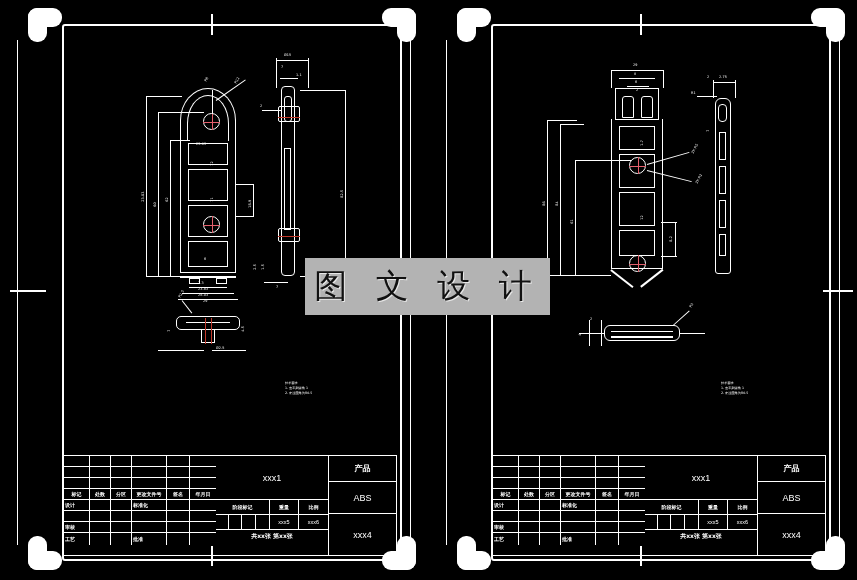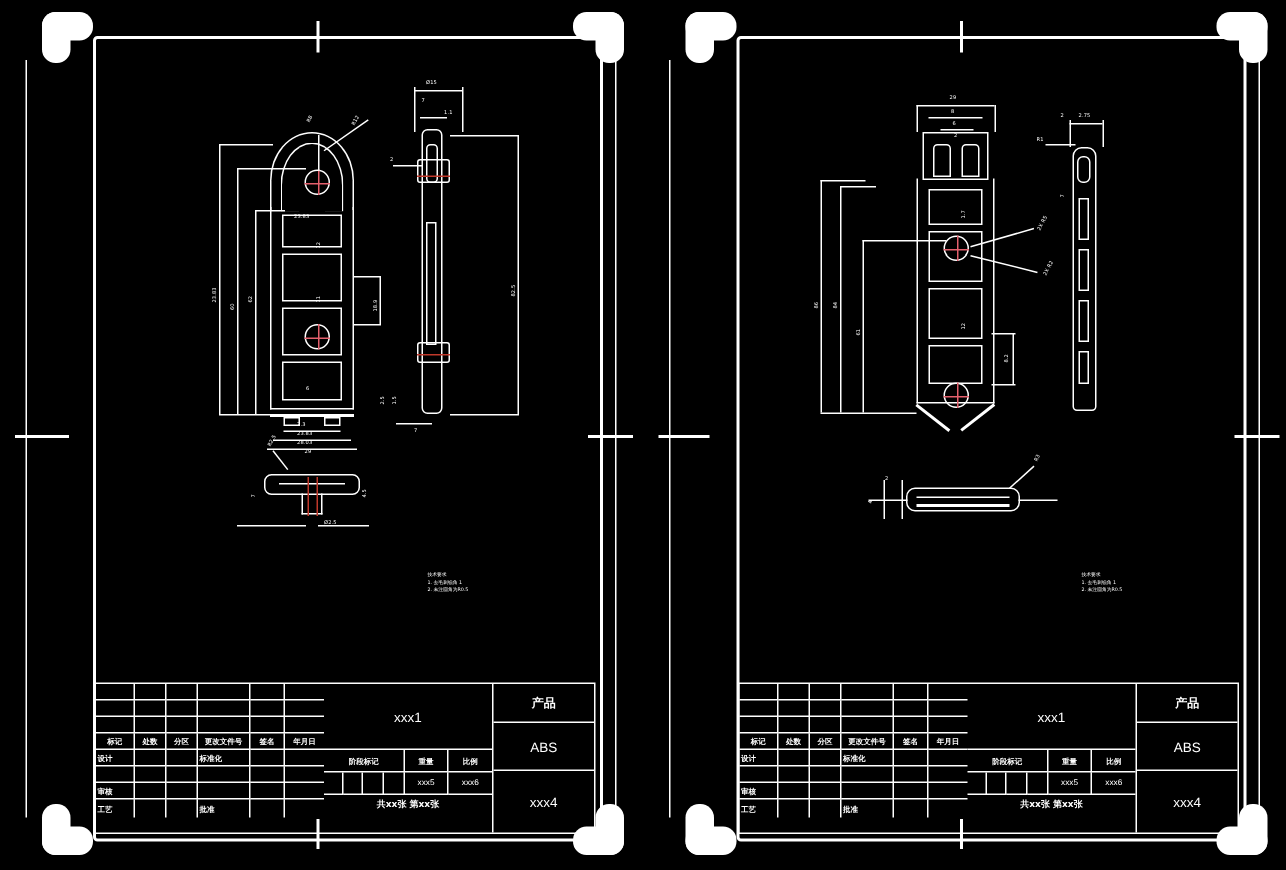--- a/index.html
+++ b/index.html
@@ -541,14 +541,17 @@
       </div>
 
       <div class="col" style="width:70px;">
         <div class="cell zhs" style="height:26px;width:100%;border-right:none;font-size:8px;">产品</div>
         <div class="cell" style="height:32px;width:100%;border-right:none;font-size:9px;">ABS</div>
         <div class="cell" style="height:41px;width:100%;border-right:none;border-bottom:none;font-size:9px;">xxx4</div>
       </div>
     </div>
   </div>
 
+  <div class="wm">
+    <span>图 文 设 计</span>
+  </div>
 
 </div>
 
 </body></html>

